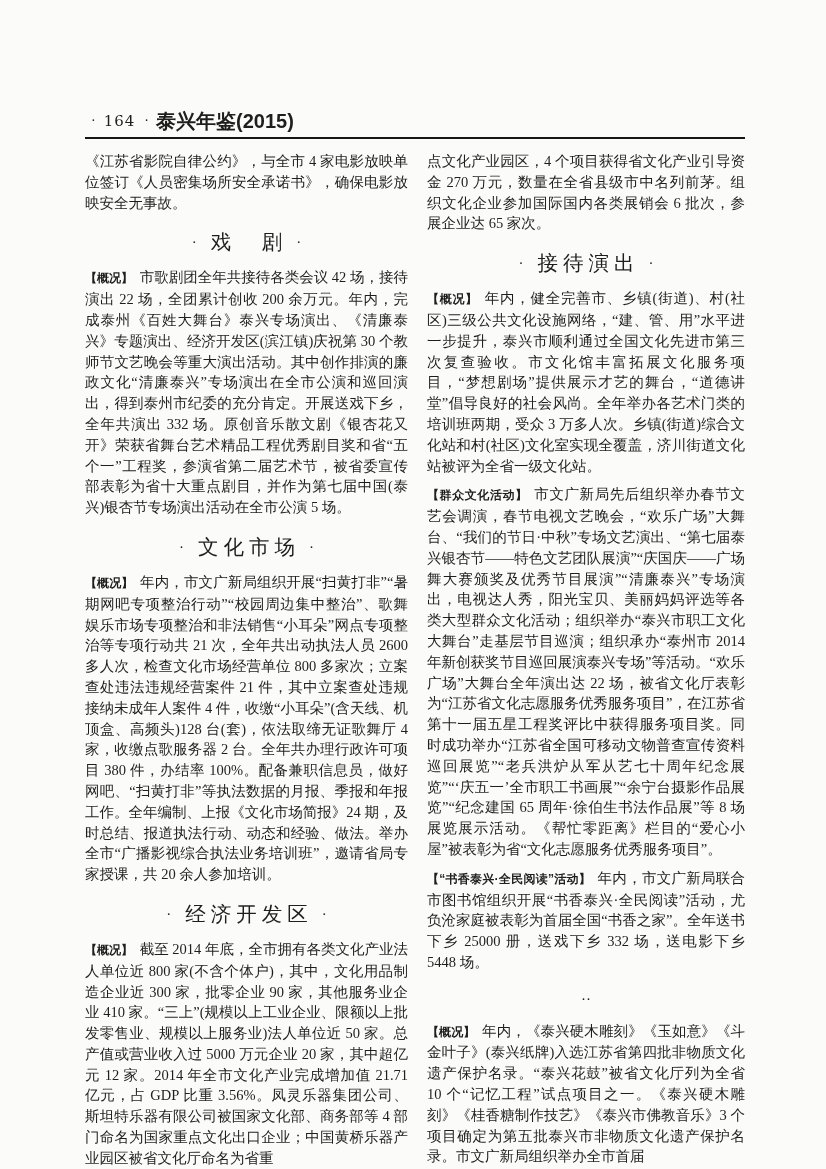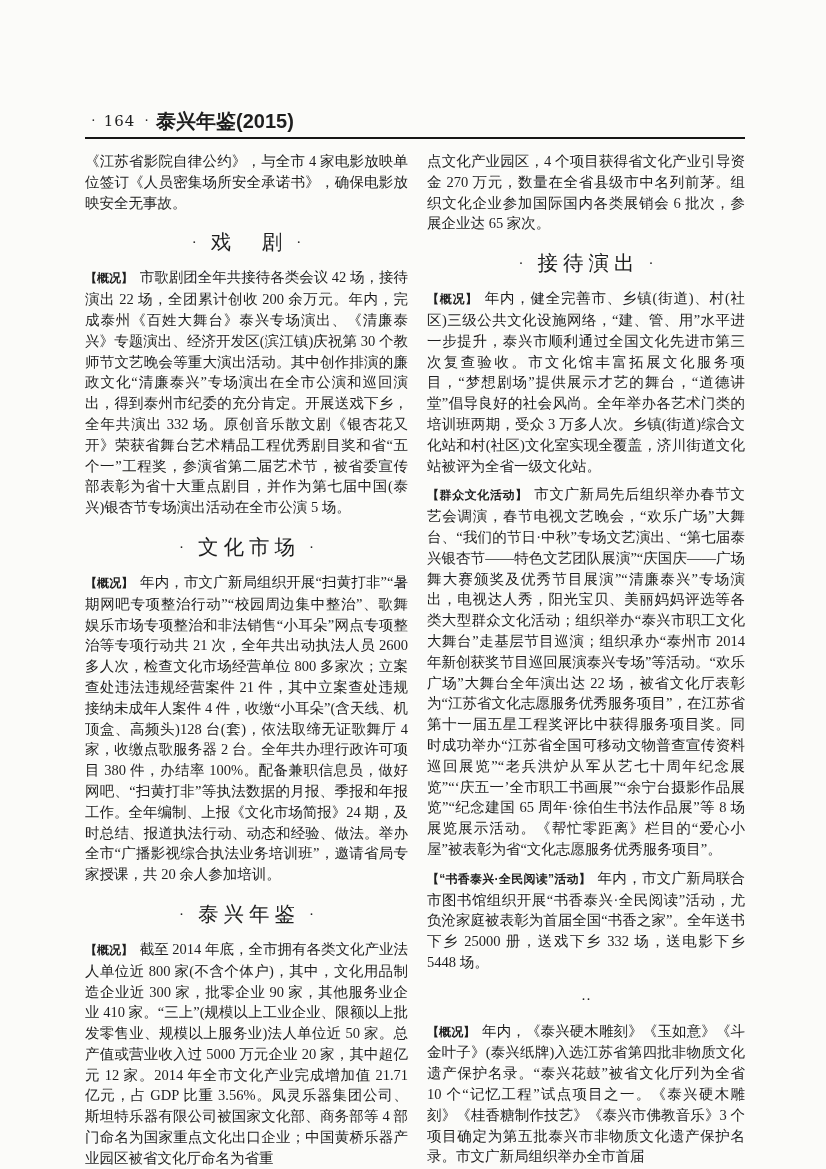--- a/index.html
+++ b/index.html
@@ -103,21 +103,21 @@
         <span class="sec-dot">·</span>
         <span class="sec-title">文化市场</span>
         <span class="sec-dot">·</span>
       </h2>
       <p class="entry first">
         <span class="entry-label">【概况】</span><span>年内，市文广新局组织开展“扫黄打非”“暑期网吧专项整治行动”“校园周边集中整治”、歌舞娱乐市场专项整治和非法销售“小耳朵”网点专项整治等专项行动共 21 次，全年共出动执法人员 2600 多人次，检查文化市场经营单位 800 多家次；立案查处违法违规经营案件 21 件，其中立案查处违规接纳未成年人案件 4 件，收缴“小耳朵”(含天线、机顶盒、高频头)128 台(套)，依法取缔无证歌舞厅 4 家，收缴点歌服务器 2 台。全年共办理行政许可项目 380 件，办结率 100%。配备兼职信息员，做好网吧、“扫黄打非”等执法数据的月报、季报和年报工作。全年编制、上报《文化市场简报》24 期，及时总结、报道执法行动、动态和经验、做法。举办全市“广播影视综合执法业务培训班”，邀请省局专家授课，共 20 余人参加培训。</span>
       </p>
 
       <h2 class="sec">
         <span class="sec-dot">·</span>
-        <span class="sec-title">泰兴年鉴</span>
+        <span class="sec-title">经济开发区</span>
         <span class="sec-dot">·</span>
       </h2>
       <p class="entry first">
         <span class="entry-label">【概况】</span><span>截至 2014 年底，全市拥有各类文化产业法人单位近 800 家(不含个体户)，其中，文化用品制造企业近 300 家，批零企业 90 家，其他服务业企业 410 家。“三上”(规模以上工业企业、限额以上批发零售业、规模以上服务业)法人单位近 50 家。总产值或营业收入过 5000 万元企业 20 家，其中超亿元 12 家。2014 年全市文化产业完成增加值 21.71 亿元，占 GDP 比重 3.56%。凤灵乐器集团公司、斯坦特乐器有限公司被国家文化部、商务部等 4 部门命名为国家重点文化出口企业；中国黄桥乐器产业园区被省文化厅命名为省重</span>
       </p>
 
     </div>
 
     <div class="col col-right">
 

